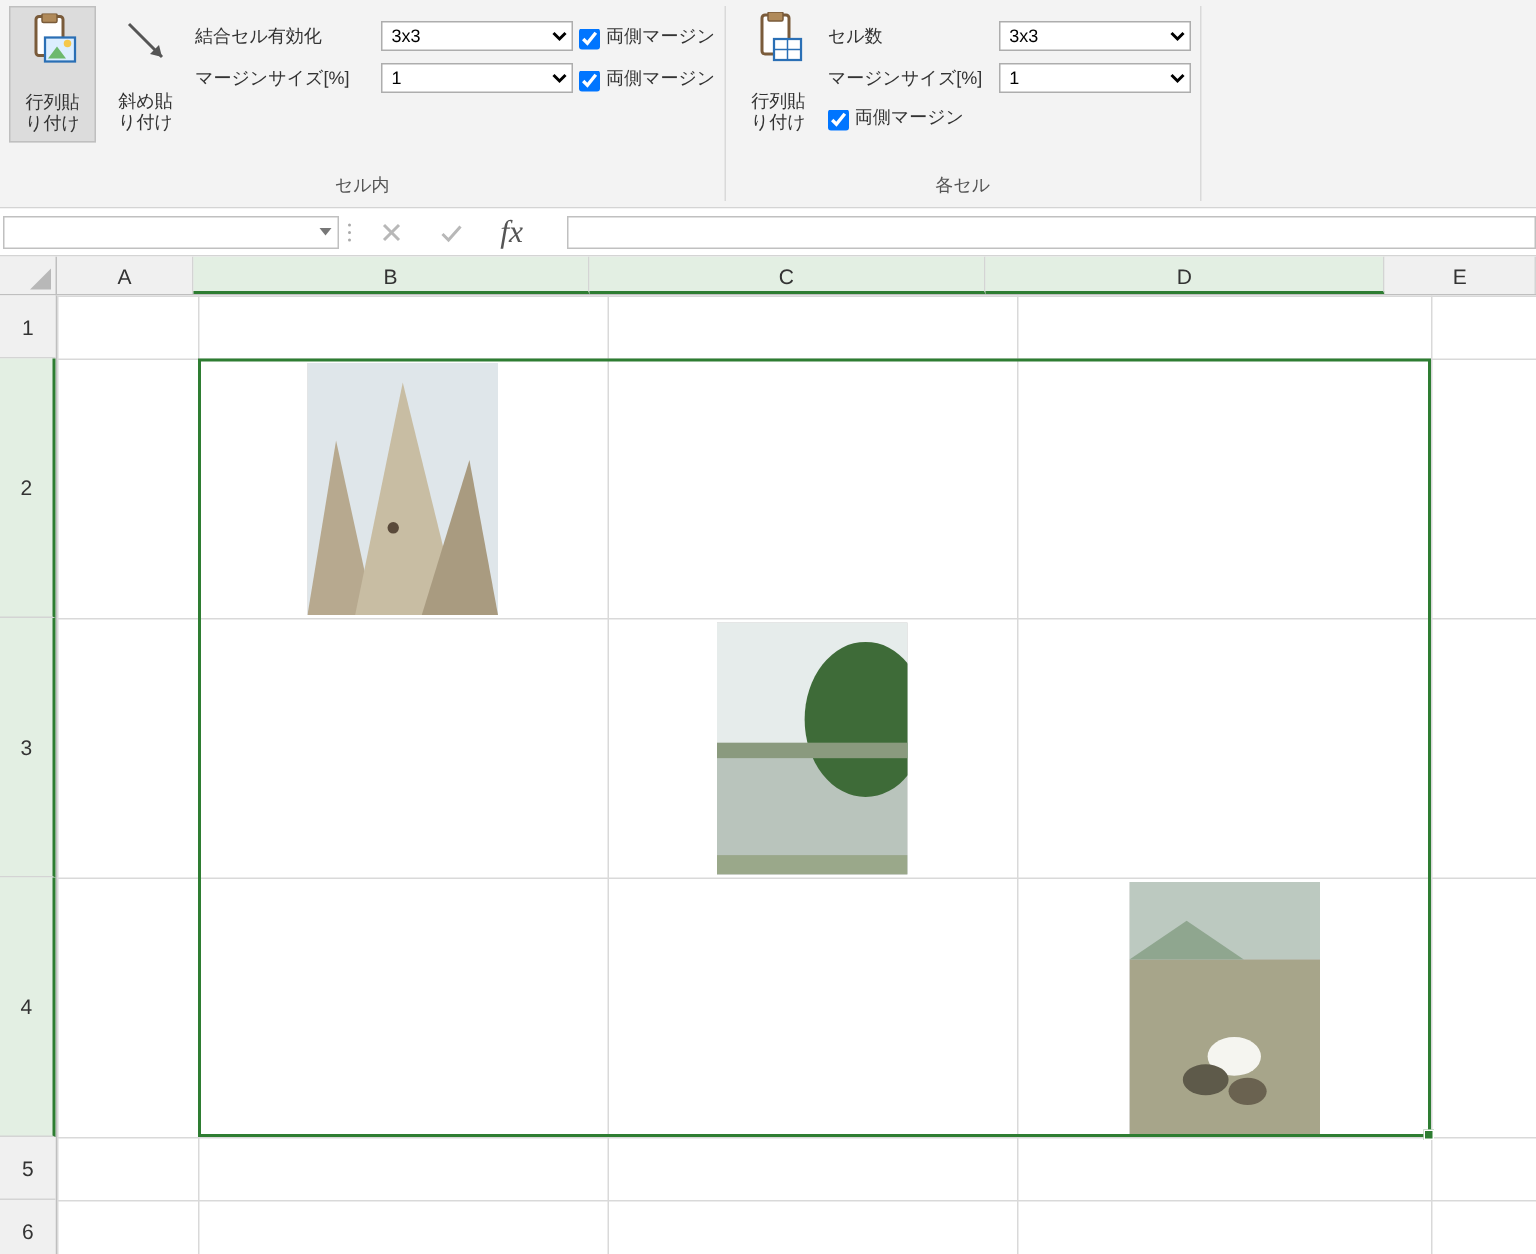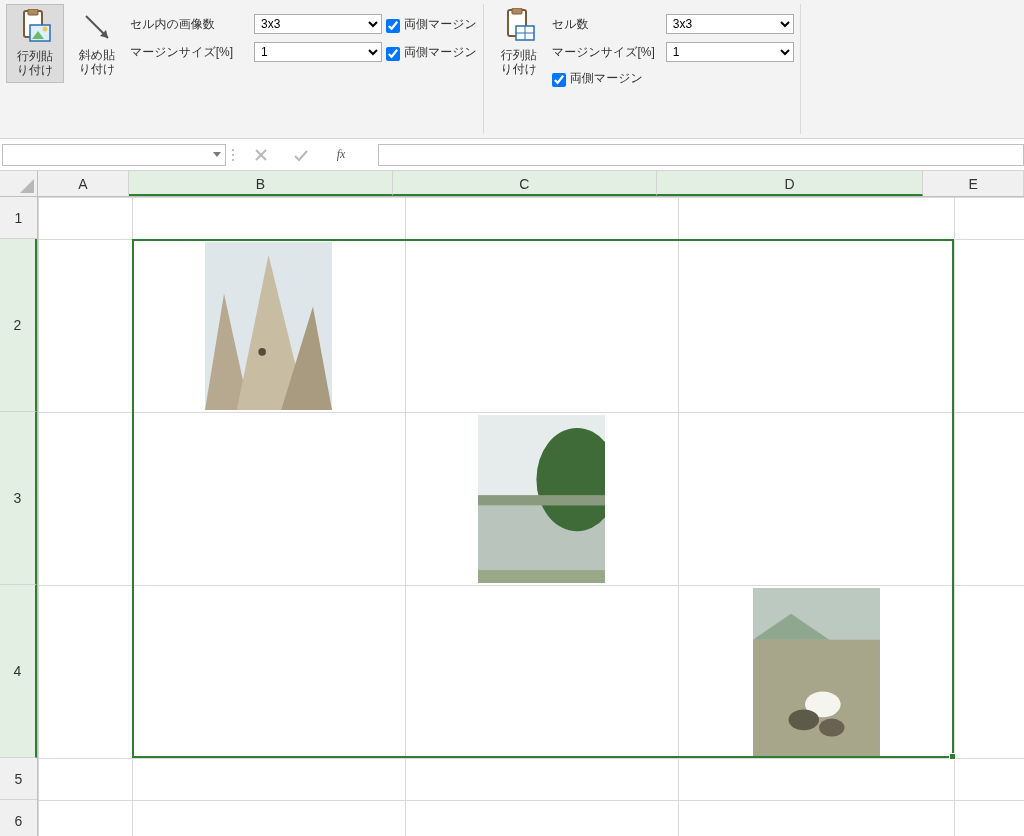--- a/index.html
+++ b/index.html
@@ -56,21 +56,21 @@
   background: #dcdcdc;
   border: 1px solid #bfbfbf;
 }
 .big-button .icon-holder {
   width: 38px; height: 38px;
   display: flex; align-items: center; justify-content: center;
 }
 .big-button .btn-label {
   font-size: 12px;
   line-height: 1.2;
-  margin-top: 2px;
+  margin-top: 14px;
   color: #333;
 }
 .controls-col {
   display: flex;
   flex-direction: column;
   gap: 8px;
   padding-top: 10px;
 }
 .ctrl-row {
   display: flex;
@@ -115,21 +115,21 @@
   color: #666;
 }
 .name-box .dd-tri {
   width: 0; height: 0;
   border-left: 4px solid transparent;
   border-right: 4px solid transparent;
   border-top: 5px solid #777;
 }
 .fb-btns { display: flex; gap: 22px; align-items: center; padding: 0 18px; }
 .fb-btn { width: 18px; height: 18px; display:flex; align-items:center; justify-content:center; color:#888; font-size:16px;}
-.fx { font-style: italic; font-family: "Times New Roman", serif; font-size: 12px; color:#555;}
+.fx { font-style: italic; font-family: "Times New Roman", serif; font-size: 21px; color:#555;}
 .formula-input {
   flex: 1;
   height: 22px;
   border: 1px solid #c0c0c0;
   border-left: 1px solid #c0c0c0;
   margin-left: 10px;
   padding: 2px 6px;
   font-size: 12px;
 }
 
@@ -252,37 +252,38 @@
           <svg viewBox="0 0 38 38">
             <line x1="8" y1="8" x2="30" y2="30" stroke="#555" stroke-width="2"></line>
             <polygon points="30,30 22,28 28,22" fill="#555"></polygon>
           </svg>
         </div>
         <div class="btn-label" style="white-space:pre-line;">斜め貼
 り付け</div>
       </div>
       <div class="controls-col">
         <div class="ctrl-row">
-          <span class="ctrl-label">セル内の画像数</span>
+          <span class="ctrl-label">結合セル有効化</span>
           <select class="dd dd-wide"><option>3x3</option></select>
           <label class="chk">
             <input type="checkbox" checked="" style="">
               <span>両側マージン</span>
           </label>
         </div>
         <div class="ctrl-row">
           <span class="ctrl-label">マージンサイズ[%]</span>
           <select class="dd dd-wide"><option>1</option></select>
           <label class="chk">
             <input type="checkbox" checked="" style="">
               <span>両側マージン</span>
           </label>
         </div>
       </div>
     </div>
+    <div class="ribbon-group-label">セル内</div>
   </div>
 
   <div class="ribbon-group">
     <div class="ribbon-group-content">
       <div class="big-button">
         <div class="icon-holder">
           <svg viewBox="0 0 38 38">
             <rect x="8" y="2" width="18" height="26" rx="2" fill="#fff" stroke="#7a5b3a" stroke-width="2"></rect>
             <rect x="12" y="0" width="10" height="6" rx="1" fill="#b08a5a" stroke="#7a5b3a"></rect>
             <rect x="16" y="18" width="18" height="14" fill="#fff" stroke="#2a6fb5" stroke-width="1.5"></rect>
@@ -303,20 +304,21 @@
           <select class="dd dd-narrow"><option>1</option></select>
         </div>
         <div class="ctrl-row">
           <label class="chk">
             <input type="checkbox" checked="" style="">
               <span>両側マージン</span>
           </label>
         </div>
       </div>
     </div>
+    <div class="ribbon-group-label">各セル</div>
   </div>
 
 </div>
 
 <div class="formula-bar">
   <div class="name-box">
     <span></span>
     <span class="dd-tri"></span>
   </div>
   <div class="vdots">

